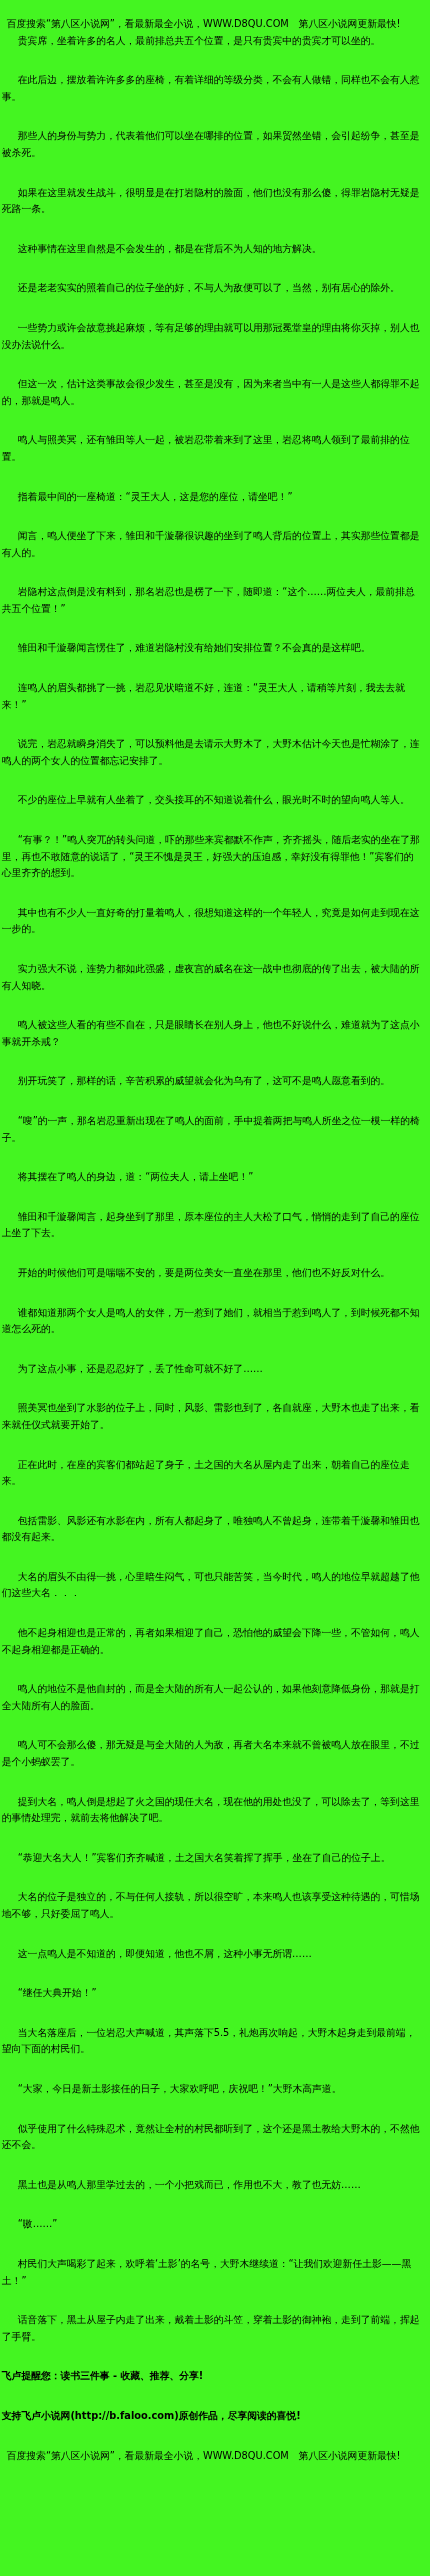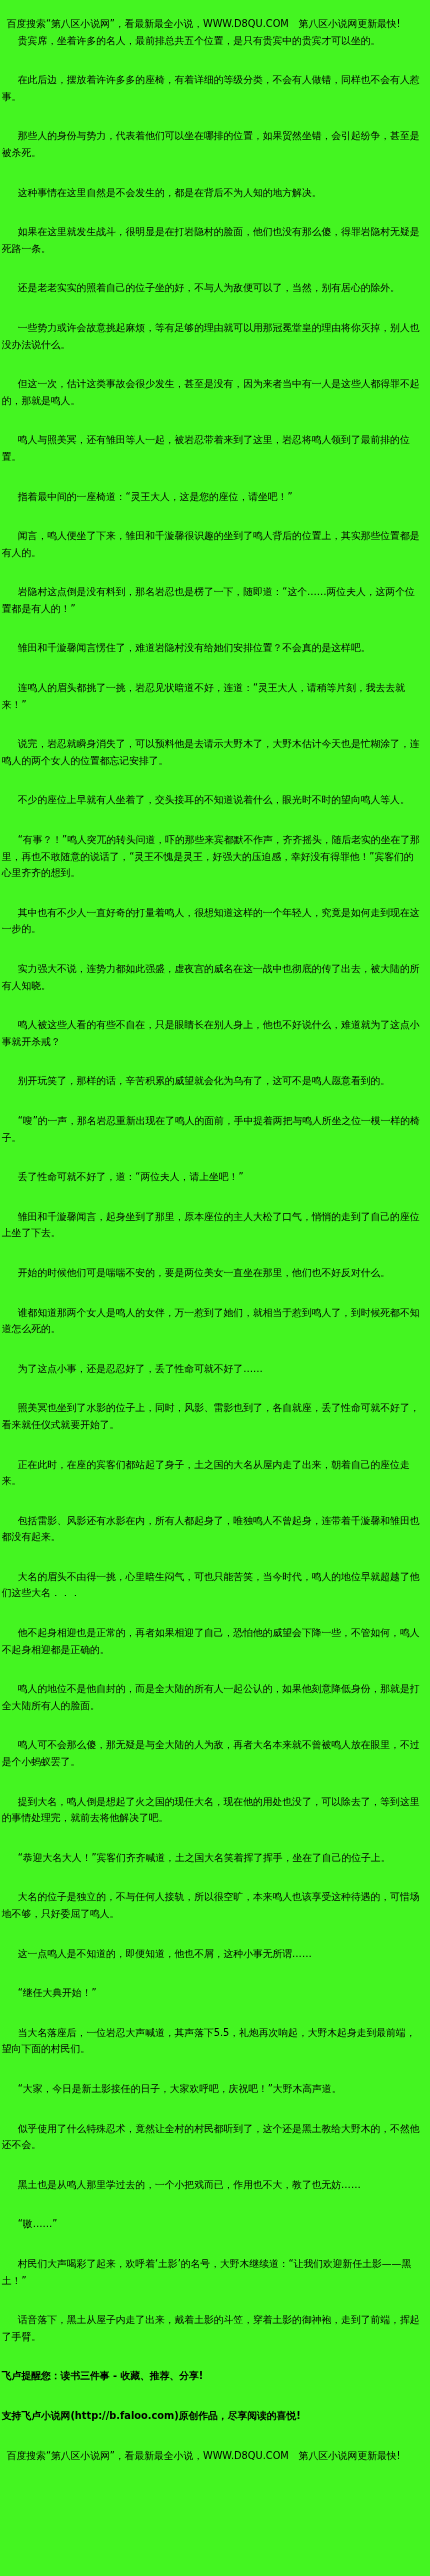--- a/index.html
+++ b/index.html
@@ -40,45 +40,45 @@
 </head>
 <body style="background: rgb(68, 245, 33); color: rgb(0, 0, 0);">
 
 <div class="page">
   <p class="para ad">百度搜索“第八区小说网”，看最新最全小说，WWW.D8QU.COM　第八区小说网更新最快!</p>
 
   <div>
       <p class="para">贵宾席，坐着许多的名人，最前排总共五个位置，是只有贵宾中的贵宾才可以坐的。</p>
       <p class="para">在此后边，摆放着许许多多的座椅，有着详细的等级分类，不会有人做错，同样也不会有人惹事。</p>
       <p class="para">那些人的身份与势力，代表着他们可以坐在哪排的位置，如果贸然坐错，会引起纷争，甚至是被杀死。</p>
+      <p class="para">如果在这里就发生战斗，很明显是在打岩隐村的脸面，他们也没有那么傻，得罪岩隐村无疑是死路一条。</p>
       <p class="para">这种事情在这里自然是不会发生的，都是在背后不为人知的地方解决。</p>
-      <p class="para">如果在这里就发生战斗，很明显是在打岩隐村的脸面，他们也没有那么傻，得罪岩隐村无疑是死路一条。</p>
       <p class="para">还是老老实实的照着自己的位子坐的好，不与人为敌便可以了，当然，别有居心的除外。</p>
       <p class="para">一些势力或许会故意挑起麻烦，等有足够的理由就可以用那冠冕堂皇的理由将你灭掉，别人也没办法说什么。</p>
       <p class="para">但这一次，估计这类事故会很少发生，甚至是没有，因为来者当中有一人是这些人都得罪不起的，那就是鸣人。</p>
       <p class="para">鸣人与照美冥，还有雏田等人一起，被岩忍带着来到了这里，岩忍将鸣人领到了最前排的位置。</p>
       <p class="para">指着最中间的一座椅道：“灵王大人，这是您的座位，请坐吧！”</p>
       <p class="para">闻言，鸣人便坐了下来，雏田和千漩馨很识趣的坐到了鸣人背后的位置上，其实那些位置都是有人的。</p>
-      <p class="para">岩隐村这点倒是没有料到，那名岩忍也是楞了一下，随即道：“这个……两位夫人，这两个位置都是有人的！”</p>
+      <p class="para">岩隐村这点倒是没有料到，那名岩忍也是楞了一下，随即道：“这个……两位夫人，最前排总共五个位置！”</p>
       <p class="para">雏田和千漩馨闻言愣住了，难道岩隐村没有给她们安排位置？不会真的是这样吧。</p>
       <p class="para">连鸣人的眉头都挑了一挑，岩忍见状暗道不好，连道：“灵王大人，请稍等片刻，我去去就来！”</p>
       <p class="para">说完，岩忍就瞬身消失了，可以预料他是去请示大野木了，大野木估计今天也是忙糊涂了，连鸣人的两个女人的位置都忘记安排了。</p>
       <p class="para">不少的座位上早就有人坐着了，交头接耳的不知道说着什么，眼光时不时的望向鸣人等人。</p>
       <p class="para">“有事？！”鸣人突兀的转头问道，吓的那些来宾都默不作声，齐齐摇头，随后老实的坐在了那里，再也不敢随意的说话了，“灵王不愧是灵王，好强大的压迫感，幸好没有得罪他！”宾客们的心里齐齐的想到。</p>
       <p class="para">其中也有不少人一直好奇的打量着鸣人，很想知道这样的一个年轻人，究竟是如何走到现在这一步的。</p>
       <p class="para">实力强大不说，连势力都如此强盛，虚夜宫的威名在这一战中也彻底的传了出去，被大陆的所有人知晓。</p>
       <p class="para">鸣人被这些人看的有些不自在，只是眼睛长在别人身上，他也不好说什么，难道就为了这点小事就开杀戒？</p>
       <p class="para">别开玩笑了，那样的话，辛苦积累的威望就会化为乌有了，这可不是鸣人愿意看到的。</p>
       <p class="para">“嗖”的一声，那名岩忍重新出现在了鸣人的面前，手中提着两把与鸣人所坐之位一模一样的椅子。</p>
-      <p class="para">丢了性命可就不好了，道：“两位夫人，请上坐吧！”</p>
+      <p class="para">将其摆在了鸣人的身边，道：“两位夫人，请上坐吧！”</p>
       <p class="para">雏田和千漩馨闻言，起身坐到了那里，原本座位的主人大松了口气，悄悄的走到了自己的座位上坐了下去。</p>
       <p class="para">开始的时候他们可是喘喘不安的，要是两位美女一直坐在那里，他们也不好反对什么。</p>
       <p class="para">谁都知道那两个女人是鸣人的女伴，万一惹到了她们，就相当于惹到鸣人了，到时候死都不知道怎么死的。</p>
       <p class="para">为了这点小事，还是忍忍好了，丢了性命可就不好了……</p>
-      <p class="para">照美冥也坐到了水影的位子上，同时，风影、雷影也到了，各自就座，丢了性命可就不好了，看来就任仪式就要开始了。</p>
+      <p class="para">照美冥也坐到了水影的位子上，同时，风影、雷影也到了，各自就座，大野木也走了出来，看来就任仪式就要开始了。</p>
       <p class="para">正在此时，在座的宾客们都站起了身子，土之国的大名从屋内走了出来，朝着自己的座位走来。</p>
       <p class="para">包括雷影、风影还有水影在内，所有人都起身了，唯独鸣人不曾起身，连带着千漩馨和雏田也都没有起来。</p>
       <p class="para">大名的眉头不由得一挑，心里暗生闷气，可也只能苦笑，当今时代，鸣人的地位早就超越了他们这些大名．．．</p>
       <p class="para">他不起身相迎也是正常的，再者如果相迎了自己，恐怕他的威望会下降一些，不管如何，鸣人不起身相迎都是正确的。</p>
       <p class="para">鸣人的地位不是他自封的，而是全大陆的所有人一起公认的，如果他刻意降低身份，那就是打全大陆所有人的脸面。</p>
       <p class="para">鸣人可不会那么傻，那无疑是与全大陆的人为敌，再者大名本来就不曾被鸣人放在眼里，不过是个小蚂蚁罢了。</p>
       <p class="para">提到大名，鸣人倒是想起了火之国的现任大名，现在他的用处也没了，可以除去了，等到这里的事情处理完，就前去将他解决了吧。</p>
       <p class="para">“恭迎大名大人！”宾客们齐齐喊道，土之国大名笑着挥了挥手，坐在了自己的位子上。</p>
       <p class="para">大名的位子是独立的，不与任何人接轨，所以很空旷，本来鸣人也该享受这种待遇的，可惜场地不够，只好委屈了鸣人。</p>
       <p class="para">这一点鸣人是不知道的，即便知道，他也不屑，这种小事无所谓……</p>

